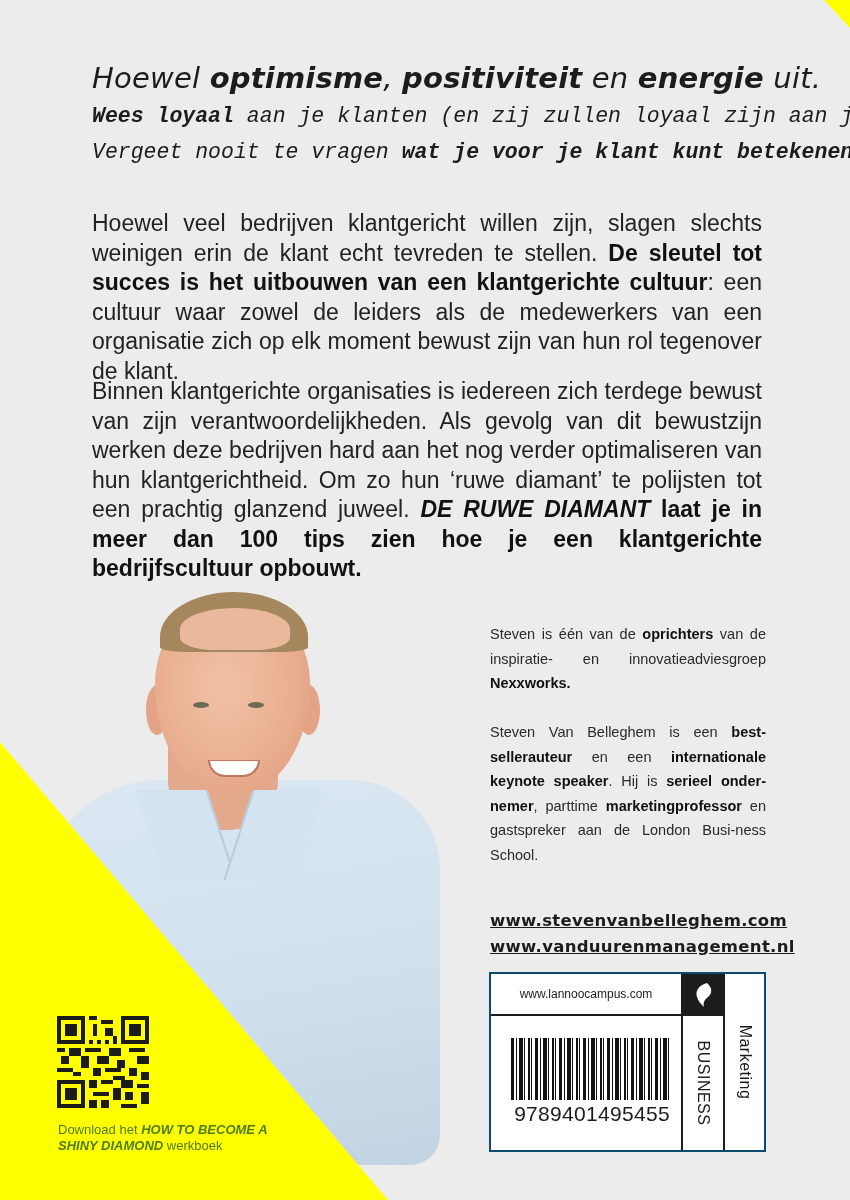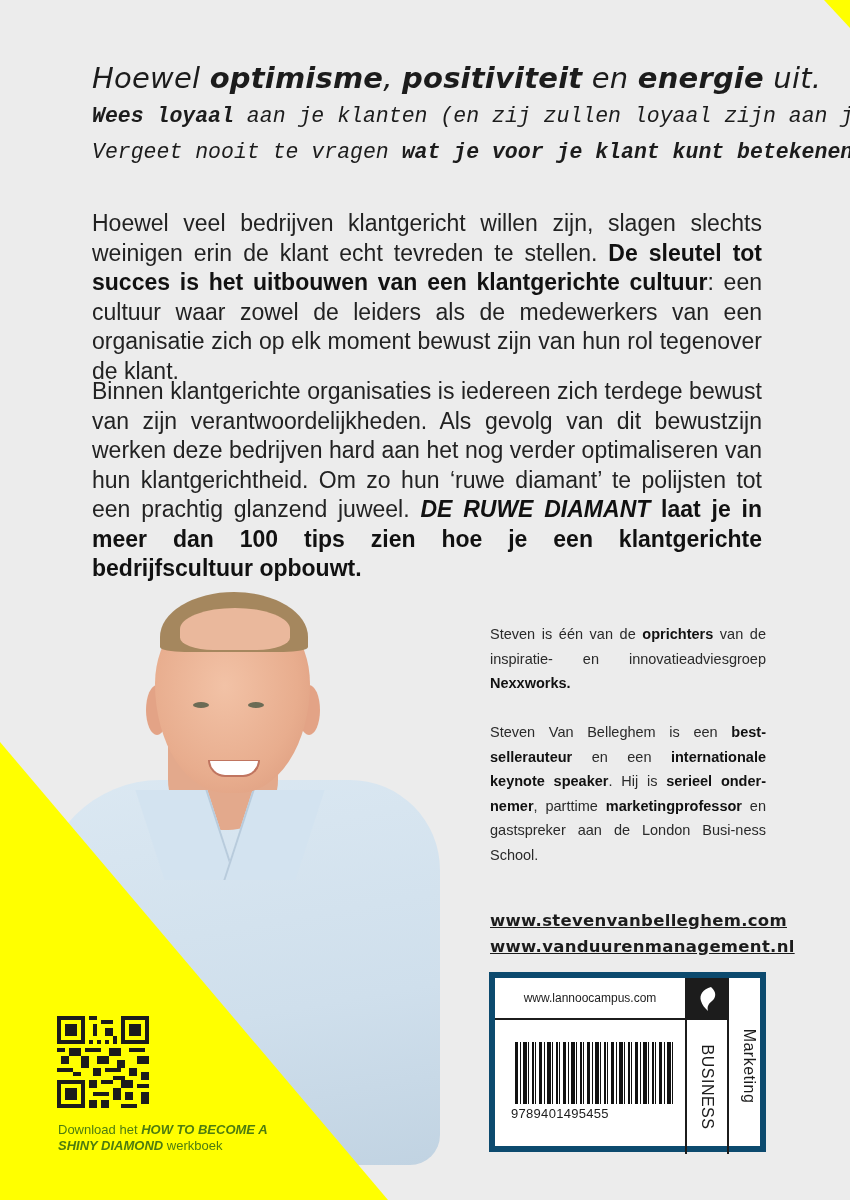--- a/index.html
+++ b/index.html
@@ -95,21 +95,21 @@
   .urls {
     left: 490px; top: 908px; width: 290px; font-size: 16.5px; line-height: 26px;
     font-weight: 700; color: #1c1c1c; letter-spacing: 0.3px;
     font-family: "DejaVu Sans", sans-serif;
     text-decoration: underline;
   }
 
   
   .barbox {
     left: 489px; top: 972px; width: 277px; height: 180px;
-    background: #fff; border: 6px solid #0c4a6e; box-sizing: border-box;
+    background: #fff; border: 2px solid #0c4a6e; box-sizing: border-box;
   }
   .cell { position: absolute; box-sizing: border-box; }
   .url-cell {
     left: 0; top: 0; width: 192px; height: 42px; border-bottom: 2px solid #1c1c1c; border-right: 2px solid #1c1c1c;
     font-family: "Liberation Sans", sans-serif; font-size: 12px; display: flex; align-items: center; justify-content: center;
   }
   .logo-cell {
     left: 192px; top: 0; width: 42px; height: 42px; background: #1c1c1c;
     display: flex; align-items: center; justify-content: center;
   }
@@ -127,22 +127,22 @@
     font-family: "Liberation Sans", sans-serif; font-size: 16px; letter-spacing: 0.5px;
     transform: translate(-50%, -50%) rotate(90deg);
   }
   .bars {
     position: absolute; left: 20px; top: 22px; width: 160px; height: 62px;
     background: repeating-linear-gradient(90deg,
       #111 0 3px, #fff 3px 5px, #111 5px 6px, #fff 6px 8px, #111 8px 12px, #fff 12px 13px,
       #111 13px 14px, #fff 14px 17px, #111 17px 19px, #fff 19px 20px, #111 20px 21px, #fff 21px 24px);
   }
   .isbn {
-    position: absolute; left: 16px; top: 86px; width: 170px; text-align: left;
-    font-family: "Liberation Sans", sans-serif; font-size: 13px; letter-spacing: 0.3px; color: #1c1c1c;
+    position: absolute; left: 16px; top: 86px; width: 170px; text-align: center;
+    font-family: "Liberation Sans", sans-serif; font-size: 21px; letter-spacing: 0.3px; color: #1c1c1c;
   }
 
   
   .qr { left: 57px; top: 1016px; width: 92px; height: 92px; z-index: 4; }
   .download {
     left: 58px; top: 1122px; width: 240px; font-size: 13px; line-height: 16px; z-index: 4;
     color: #4d7c0f; font-family: "Liberation Sans", sans-serif;
   }
   .download b { font-style: italic; font-weight: 700; }
 </style>

